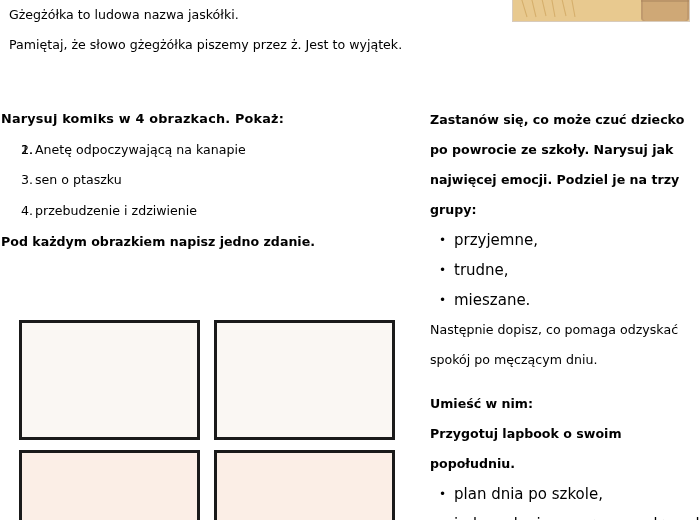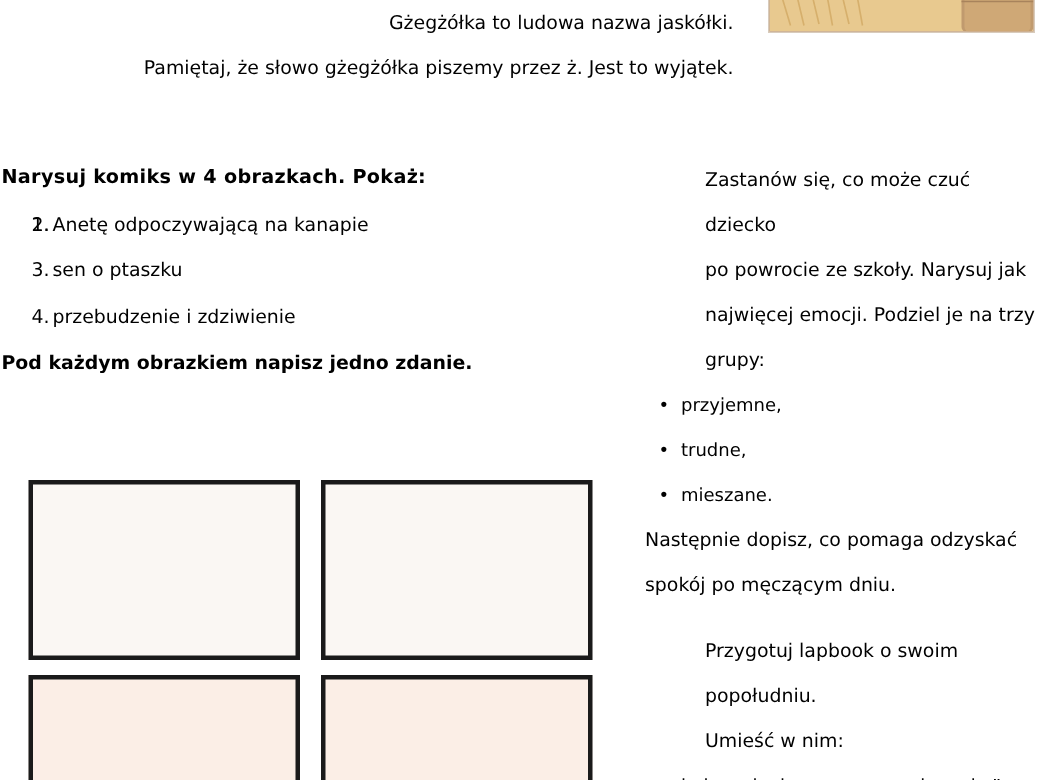--- a/index.html
+++ b/index.html
@@ -18,21 +18,20 @@
   .bold {
     font-weight: bold;
   }
 
   
   #intro-block {
     position: absolute;
     left: 9px;
     top: 0px;
     width: 480px;
-    text-align: right;
   }
   #intro-block .intro-line {
     font-size: 12.6px;
     line-height: 30px;
     white-space: nowrap;
   }
 
   
   #couch-photo {
     position: absolute;
@@ -119,33 +118,32 @@
     position: absolute;
     left: 430px;
     top: 105px;
     width: 262px;
   }
   #right-column .r-line {
     font-size: 12.6px;
     line-height: 30px;
   }
   #right-column .r-line.bold {
-    font-weight: normal;
-    margin-left: 40px;
+    font-weight: bold;
   }
   #right-column .r-gap {
     height: 14px;
   }
   .bullet-list {
     margin: 0;
     padding: 0;
     list-style: none;
   }
   .bullet-list li {
-    font-size: 12px;
+    font-size: 15px;
     line-height: 30px;
     padding-left: 24px;
     position: relative;
     white-space: nowrap;
   }
   .bullet-list li::before {
     content: "\2022";
     position: absolute;
     left: 9px;
     top: 0;
@@ -242,20 +240,21 @@
     <li>przyjemne,</li>
     <li>trudne,</li>
     <li>mieszane.</li>
   </ul>
 
   <div class="r-line">Następnie dopisz, co pomaga odzyskać</div>
   <div class="r-line">spokój po męczącym dniu.</div>
 
   <div class="r-gap"></div>
 
+  <div class="r-line bold">Umieść w nim:</div>
   <div class="r-line bold">Przygotuj lapbook o swoim popołudniu.</div>
-  <div class="r-line bold">Umieść w nim:</div>
 
   <ul class="bullet-list">
+    <li>plan dnia po szkole,</li>
     <li>jedno zdanie z wyrazem „drzemka”,</li>
 
   </ul>
 </div>
 
 </body></html>

